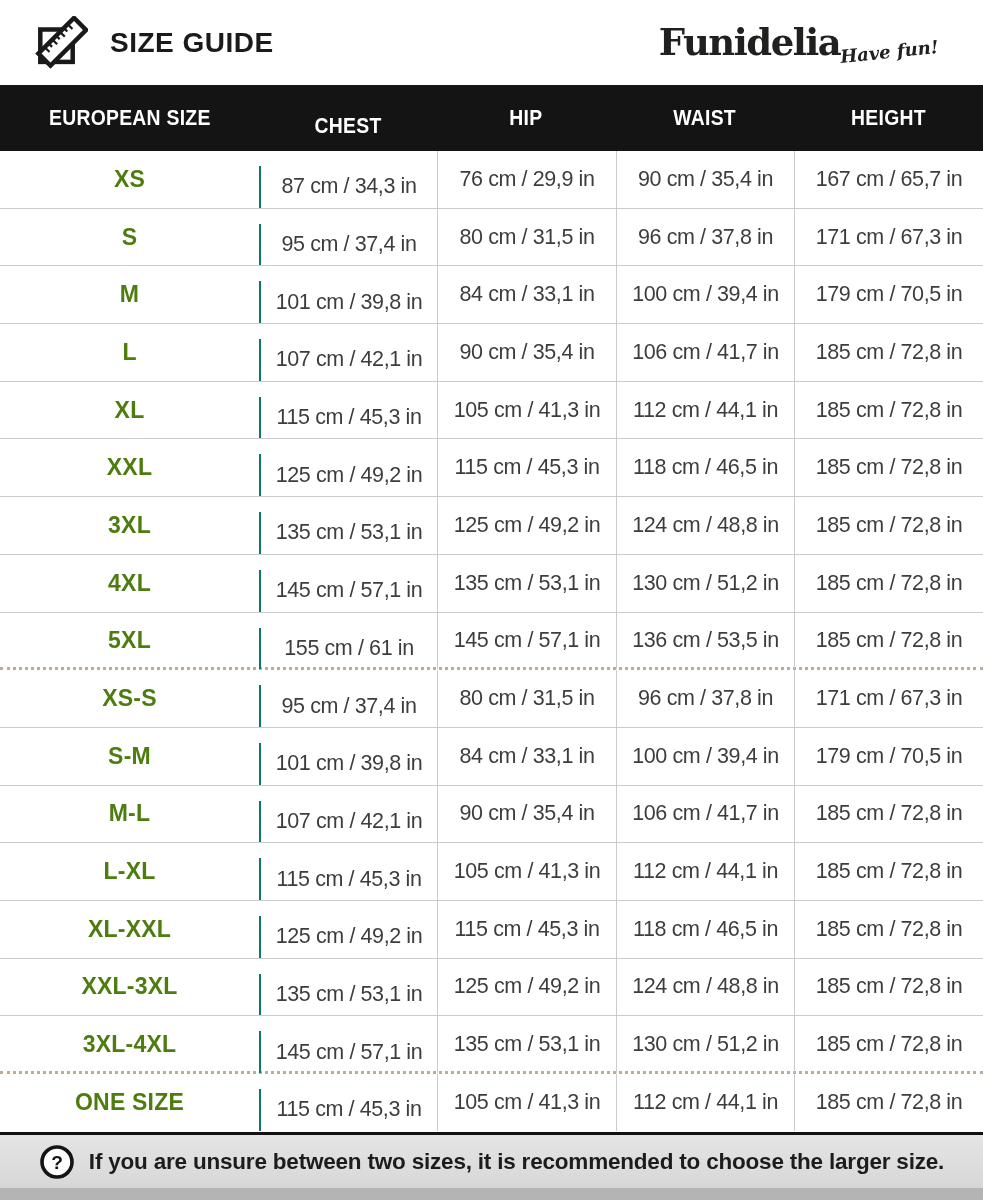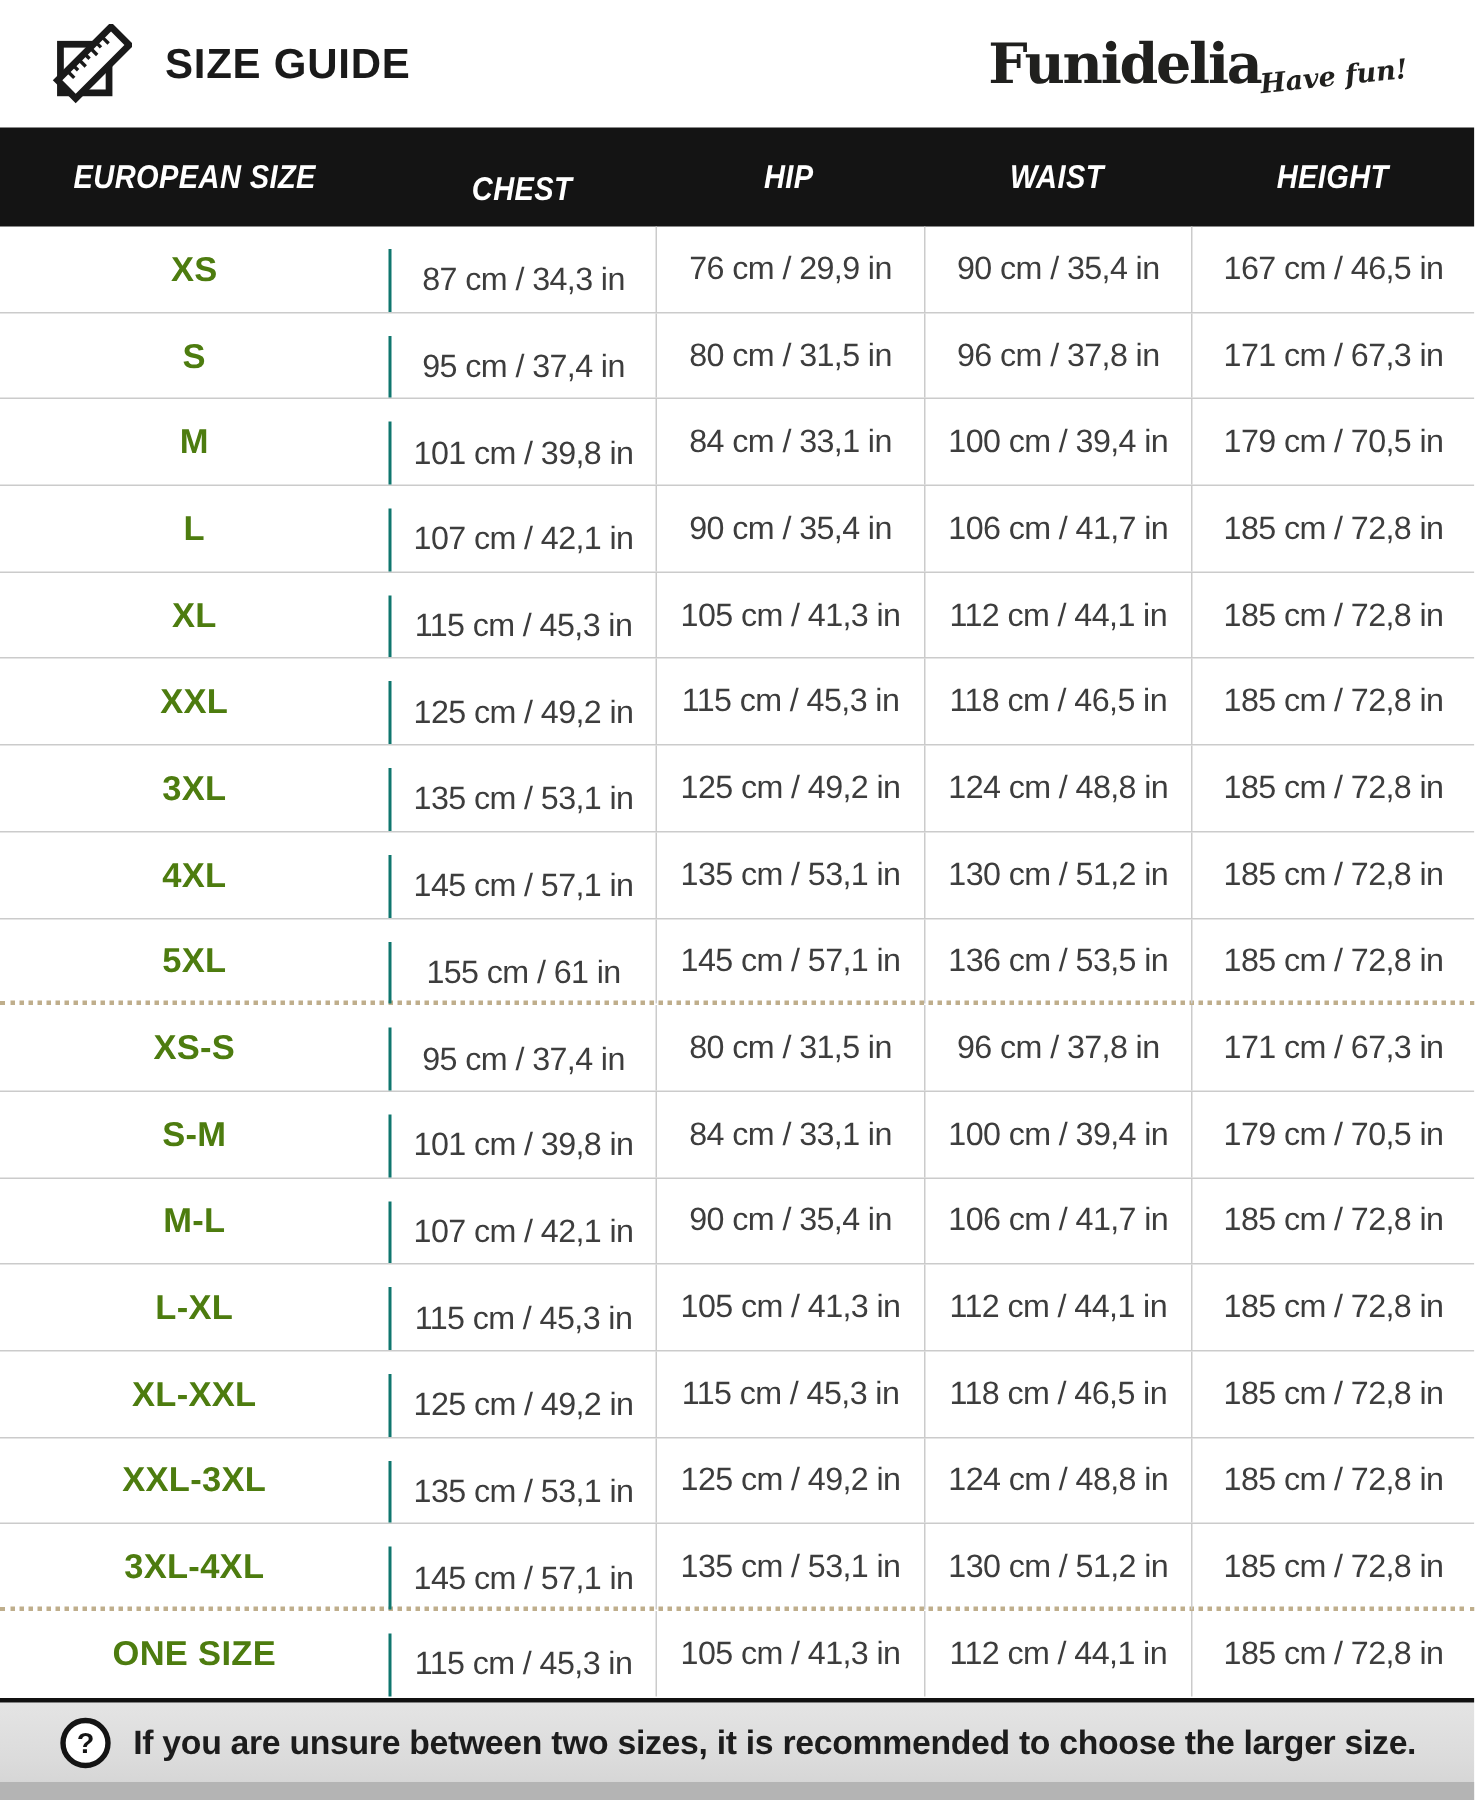--- a/index.html
+++ b/index.html
@@ -30,21 +30,21 @@
     font-style:italic;font-weight:bold;font-size:18px;color:#20201e;
     transform:rotate(-6deg);margin:2px 6px 0 0;
   }
   
   .thead{
     height:66px;background:#141414;display:flex;align-items:center;
   }
   .hcell{
     display:flex;align-items:center;justify-content:center;
     color:#fff;font-weight:bold;font-size:22px;letter-spacing:.3px;
-    box-sizing:border-box;height:100%;font-style:italic;
+    box-sizing:border-box;height:100%;
   }
   .hcell span{display:inline-block;transform:scaleX(.88);white-space:nowrap;}
   .c-size{width:259px;}
   .c-chest{width:178px;margin-top:15px;}
   .c-waist{width:179px;}
   .c-hip{width:178px;}
   .c-height{width:189px;}
   .tbody{}
   .row{
     display:flex;height:56.7px;border-top:1px solid #cbcbcb;
@@ -128,21 +128,21 @@
         <span>HEIGHT</span>
       </div>
   </div>
 
   <div class="tbody">
     <div class="row">
       <div class="cell size c-size">XS</div>
       <div class="cell val chest c-chest">87 cm / 34,3 in</div>
       <div class="cell val waist c-waist">76 cm / 29,9 in</div>
       <div class="cell val hip c-hip">90 cm / 35,4 in</div>
-      <div class="cell val height c-height">167 cm / 46,5 in</div>
+      <div class="cell val height c-height">167 cm / 65,7 in</div>
     </div>
 
     <div class="row">
       <div class="cell size c-size">S</div>
       <div class="cell val chest c-chest">95 cm / 37,4 in</div>
       <div class="cell val waist c-waist">80 cm / 31,5 in</div>
       <div class="cell val hip c-hip">96 cm / 37,8 in</div>
       <div class="cell val height c-height">171 cm / 67,3 in</div>
     </div>
 

